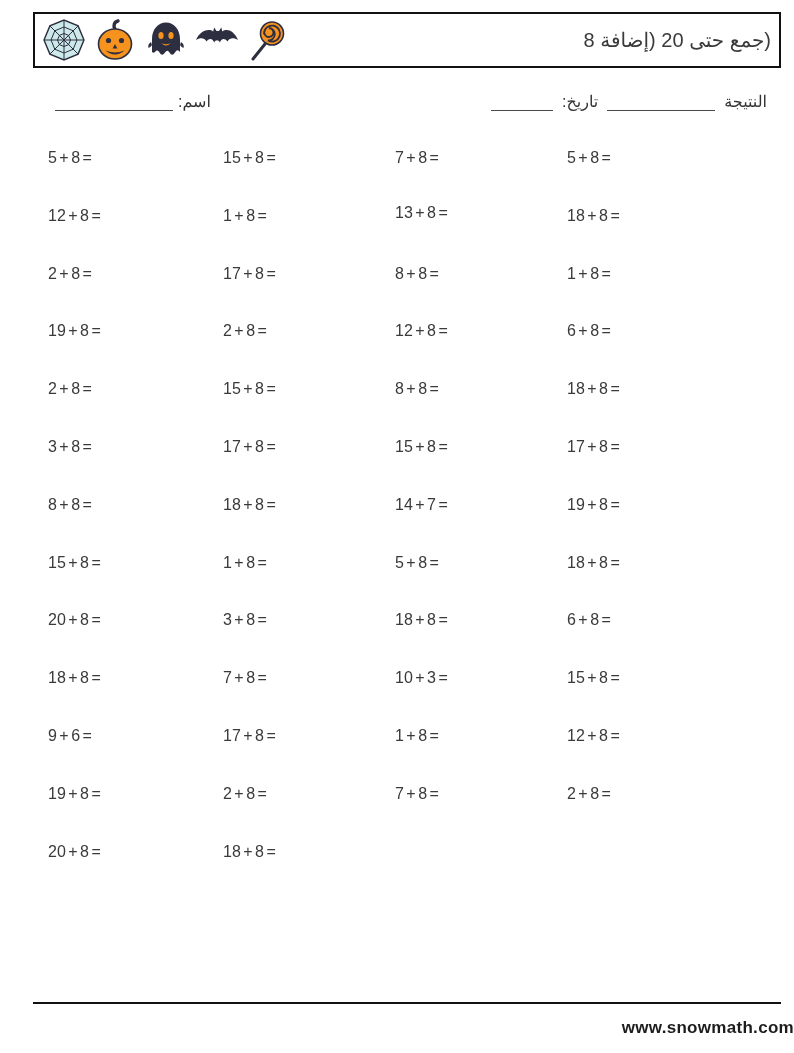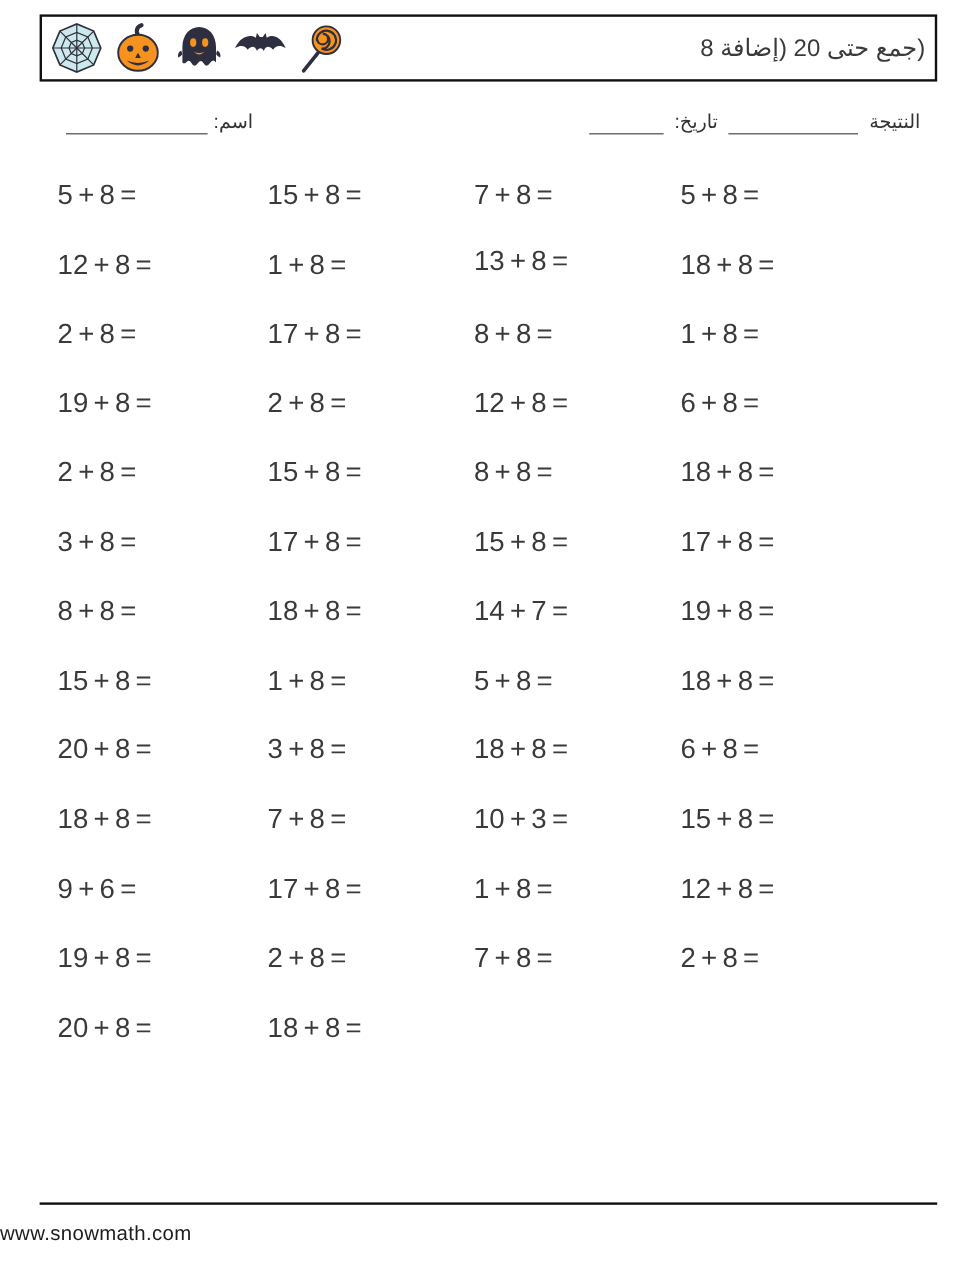--- a/index.html
+++ b/index.html
@@ -29,28 +29,28 @@
     position:absolute;right:27px;top:2px;direction:rtl;
     display:flex;align-items:flex-end;gap:9px;font-size:16px;color:#333;
   }
   .blank{display:inline-block;border-bottom:1.6px solid #4a4a4a;height:17px;}
   .blank.name{width:118px;}
   .blank.result{width:108px;}
   .blank.date{width:62px;}
   
   #grid{position:absolute;left:0;top:0;width:794px;height:900px;}
   .prob{
-    position:absolute;font-size:23px;font-weight:300;color:#3a3a3a;
+    position:absolute;font-size:16px;font-weight:300;color:#3a3a3a;
     font-family:"Liberation Sans",sans-serif;white-space:nowrap;letter-spacing:0px;word-spacing:-2px;
   }
   
   .footer-line{position:absolute;left:33px;top:1002px;width:748px;height:2px;background:#111;}
   .footer-url{
-    position:absolute;left:0;top:1018px;width:794px;text-align:left;
-    font-size:17px;font-weight:400;letter-spacing:0.3px;color:#1d1d1d;
+    position:absolute;left:0;top:1018px;width:794px;text-align:right;
+    font-size:17px;font-weight:700;letter-spacing:0.3px;color:#1d1d1d;
   }
 </style>
 </head>
 <body>
 
 <div class="page">
 
   <div class="header-box">
     <div class="icons">
       <span class="ic">

